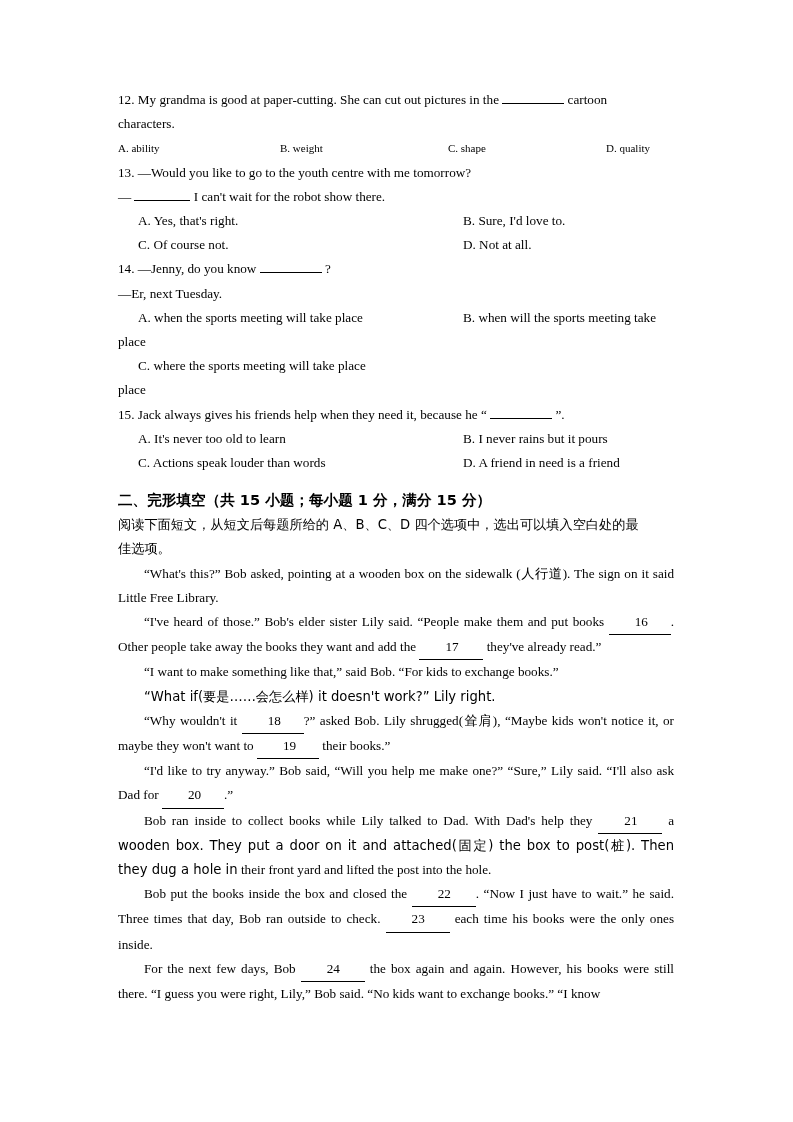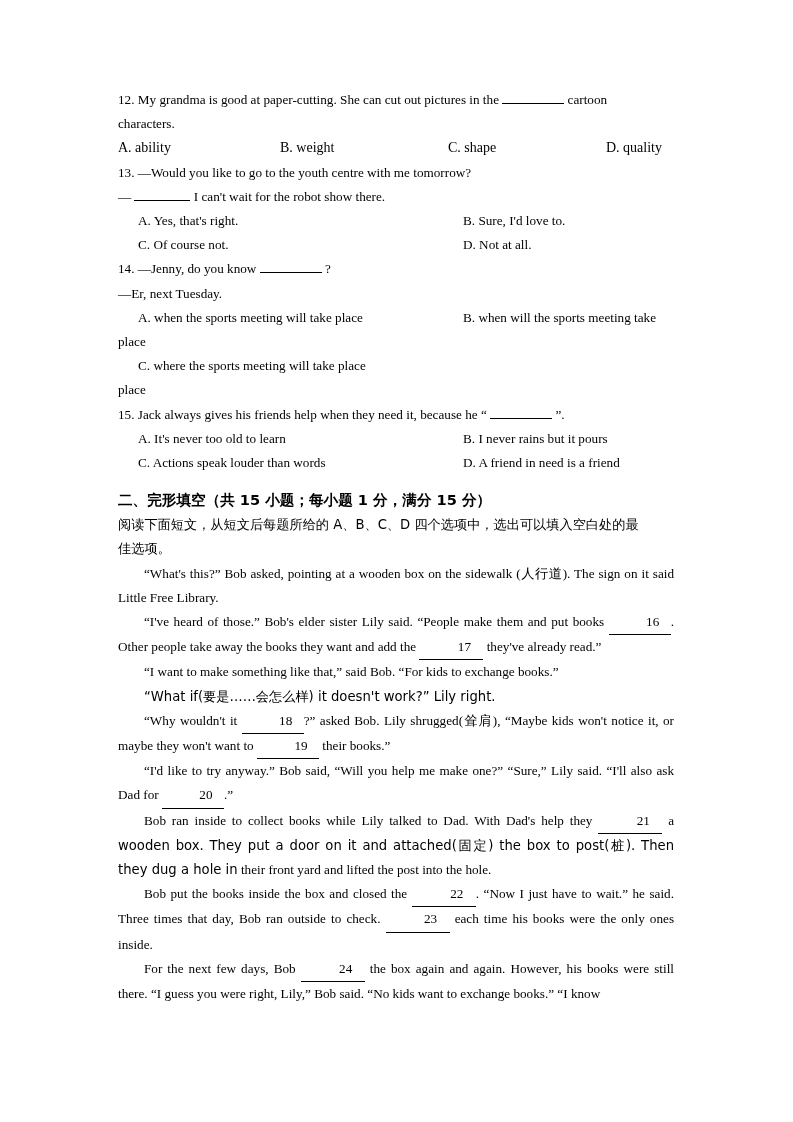--- a/index.html
+++ b/index.html
@@ -35,21 +35,21 @@
   }
   .q {
     font-size: 13.2px;
     line-height: 24.2px;
   }
   
   .opts4 {
     display: block;
     position: relative;
     height: 24.2px;
-    font-size: 14px;
+    font-size: 11px;
     line-height: 24.2px;
   }
   .opts4 > span {
     position: absolute;
     top: 0;
     white-space: nowrap;
   }
   .c1 { left: 0; }
   .c2 { left: 162px; }
   .c3 { left: 330px; }
@@ -75,21 +75,21 @@
     display: inline-block;
     border-bottom: 1px solid #000;
     vertical-align: baseline;
   }
   .b-md { width: 56px; }
   .b-lg { width: 62px; }
 
   .numblank {
     display: inline-block;
     border-bottom: 1px solid #000;
-    text-align: center;
+    text-align: left;
     vertical-align: baseline;
   }
   .nb-w1 { width: 62px; }
   .nb-w2 { width: 64px; }
 
   .section-title {
     font-family: "DejaVu Sans", "Liberation Sans", sans-serif;
     font-weight: bold;
     font-size: 14.6px;
     line-height: 27px;

